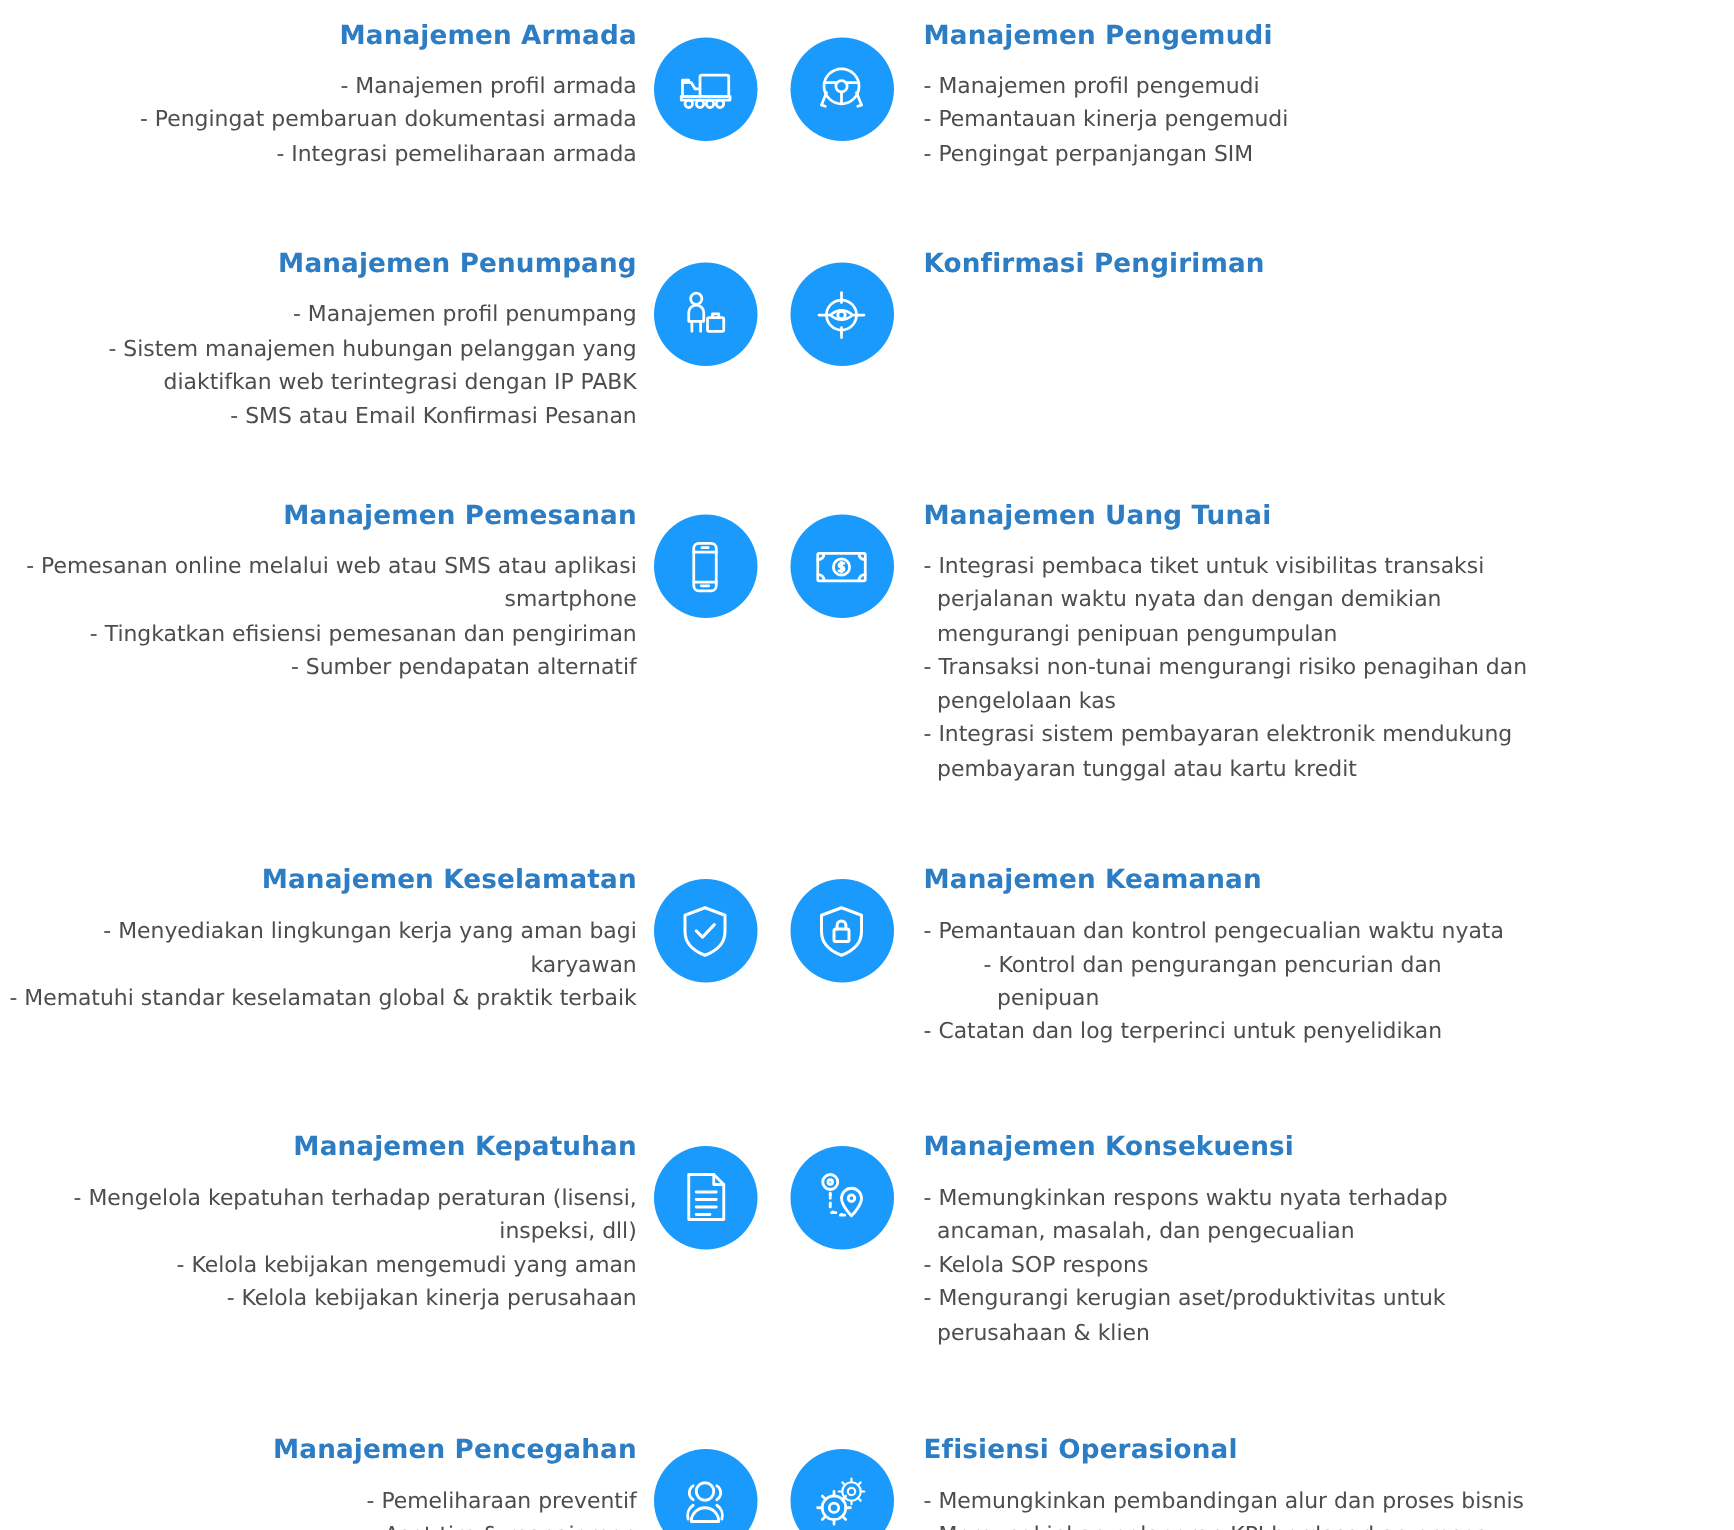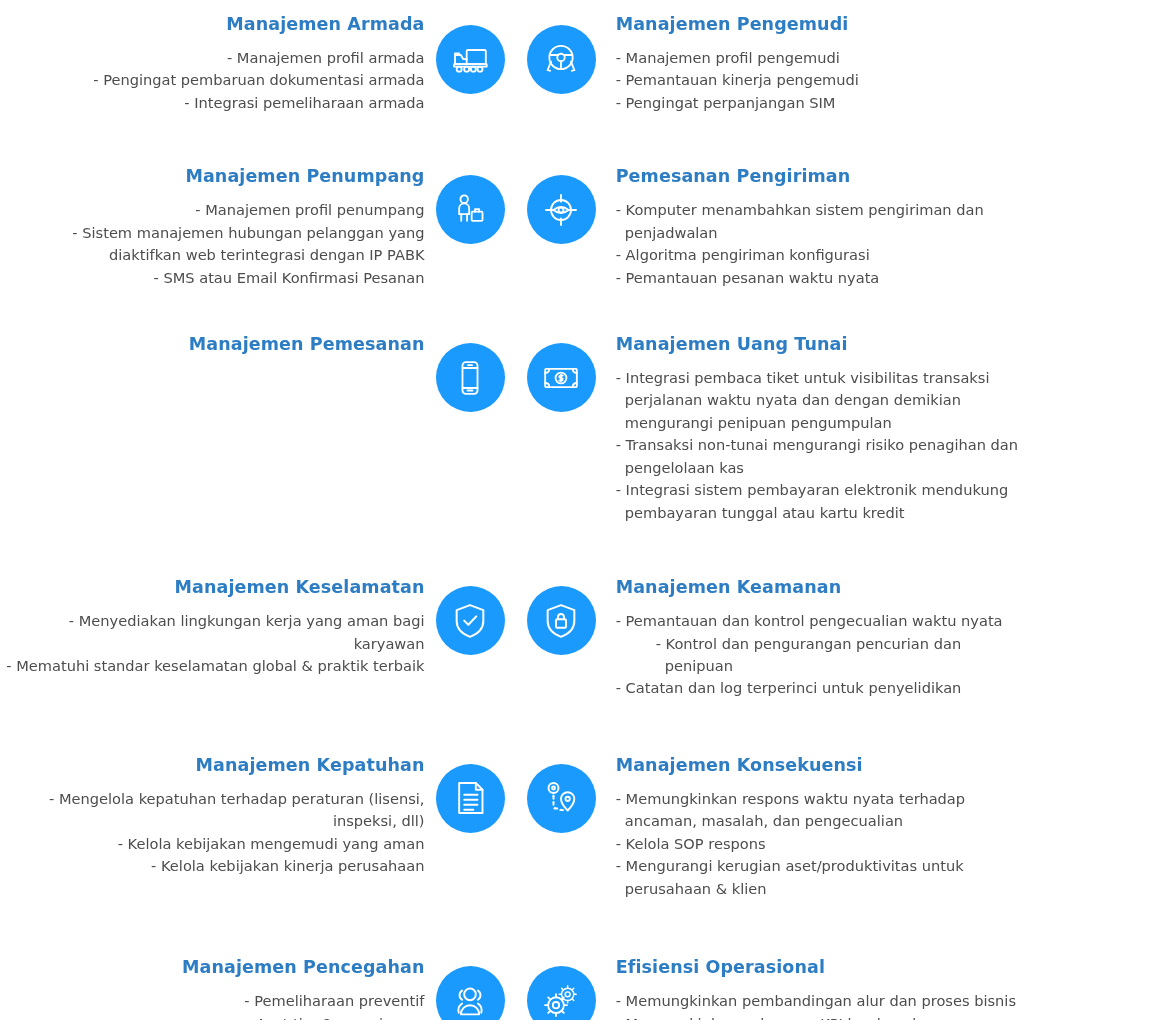--- a/index.html
+++ b/index.html
@@ -183,32 +183,32 @@
       <div class="icon-circle" style="background: rgb(26, 154, 252);">
         <svg width="40" height="40" viewBox="0 0 48 48" fill="none" stroke="#ffffff" stroke-width="2.2" stroke-linecap="round" stroke-linejoin="round">
           <circle cx="24" cy="24" r="12"></circle>
           <path d="M24 6 v8 M24 34 v8 M6 24 h8 M34 24 h8"></path>
           <path d="M15 24 q9 -7.5 18 0 q-9 7.5 -18 0z"></path>
           <circle cx="24" cy="24" r="3"></circle>
         </svg>
       </div>
     </div>
     <div class="col-text-right">
-      <div class="card-title right-title" style="color: rgb(45, 125, 196);">Pemesanan Pengiriman</div>
-      <ul class="bullet-list">
-        <li style="color: rgb(77, 77, 77);">- Komputer menambahkan sistem pengiriman dan penjadwalan</li>
-        <li style="color: rgb(77, 77, 77);">- Algoritma pengiriman konfigurasi</li>
-        <li style="color: rgb(77, 77, 77);">- Pemantauan pesanan waktu nyata</li>
-      </ul>
+      <div class="card-title right-title" style="color: rgb(45, 125, 196);">Konfirmasi Pengiriman</div>
     </div>
   </div>
 
   <div class="feature-row r2">
     <div class="col-text-left">
       <div class="card-title" style="color: rgb(45, 125, 196);">Manajemen Pemesanan</div>
+      <ul class="bullet-list">
+        <li style="color: rgb(77, 77, 77);">- Pemesanan online melalui web atau SMS atau aplikasi smartphone</li>
+        <li style="color: rgb(77, 77, 77);">- Tingkatkan efisiensi pemesanan dan pengiriman</li>
+        <li style="color: rgb(77, 77, 77);">- Sumber pendapatan alternatif</li>
+      </ul>
     </div>
     <div class="col-icon icon-pad-2">
       <div class="icon-circle" style="background: rgb(26, 154, 252);">
         <svg width="40" height="40" viewBox="0 0 48 48" fill="none" stroke="#ffffff" stroke-width="2.2" stroke-linecap="round" stroke-linejoin="round">
           <rect x="15" y="5" width="18" height="38" rx="4"></rect>
           <path d="M15 12 h18 M15 36 h18"></path>
           <path d="M21 39 h6"></path>
           <path d="M21.5 8.5 h5"></path>
         </svg>
       </div>

